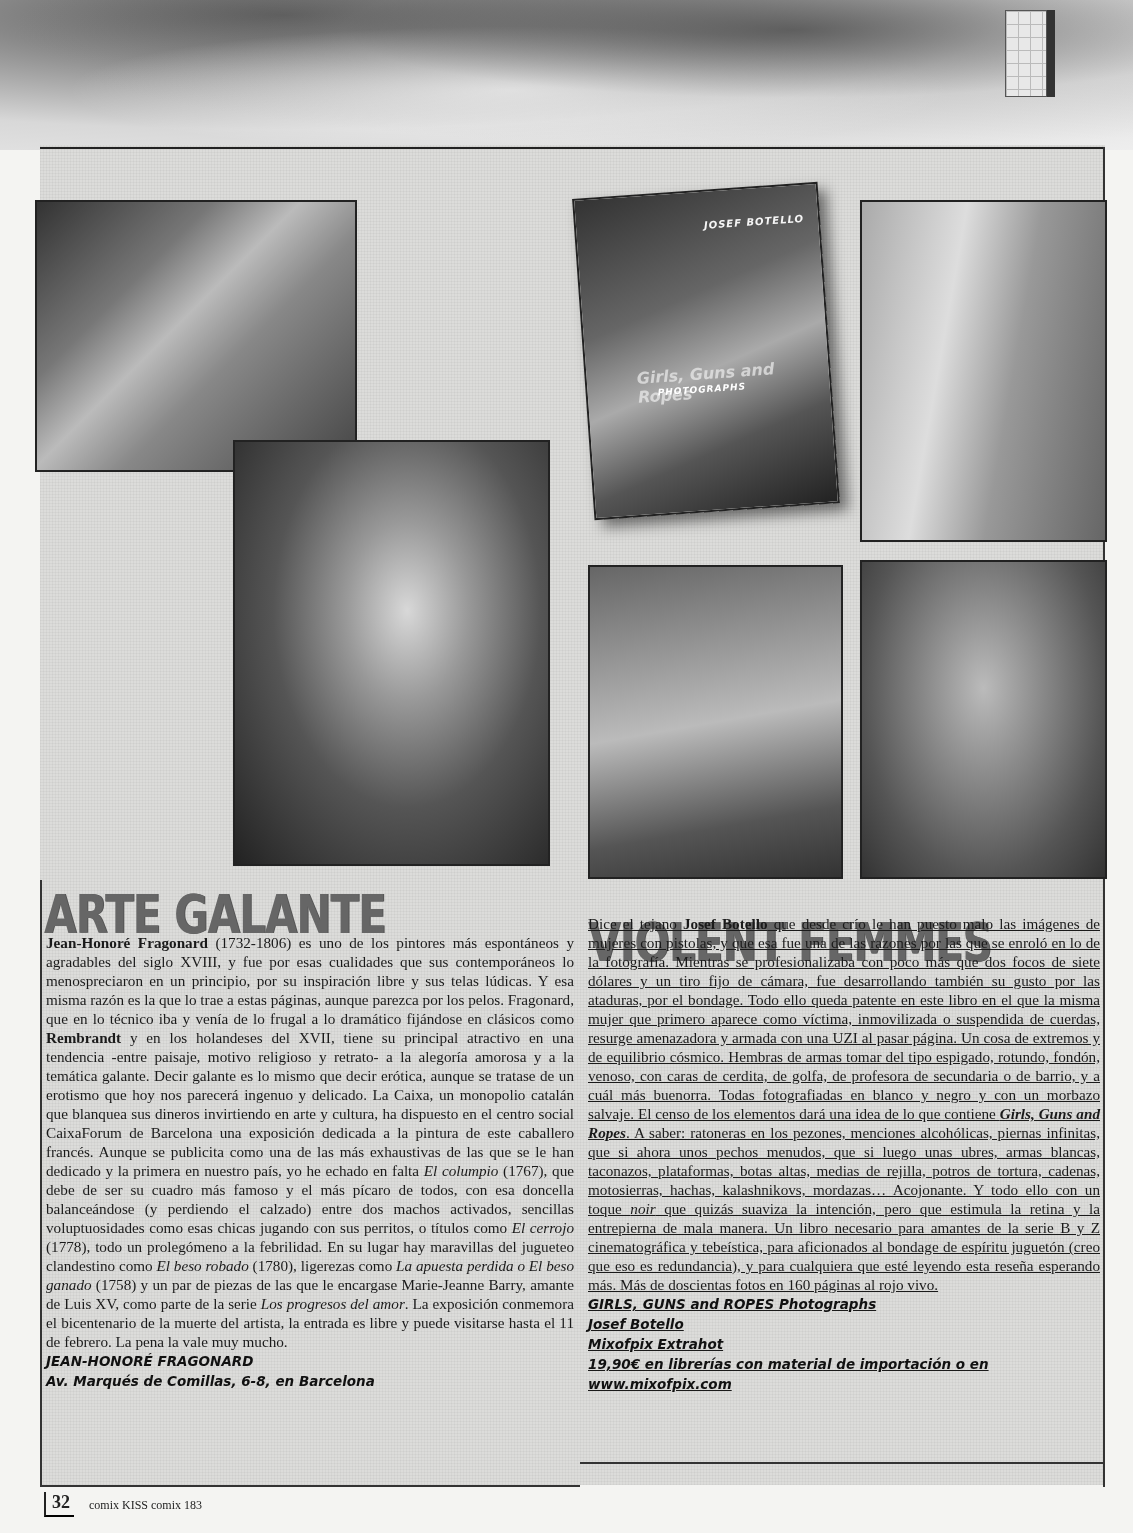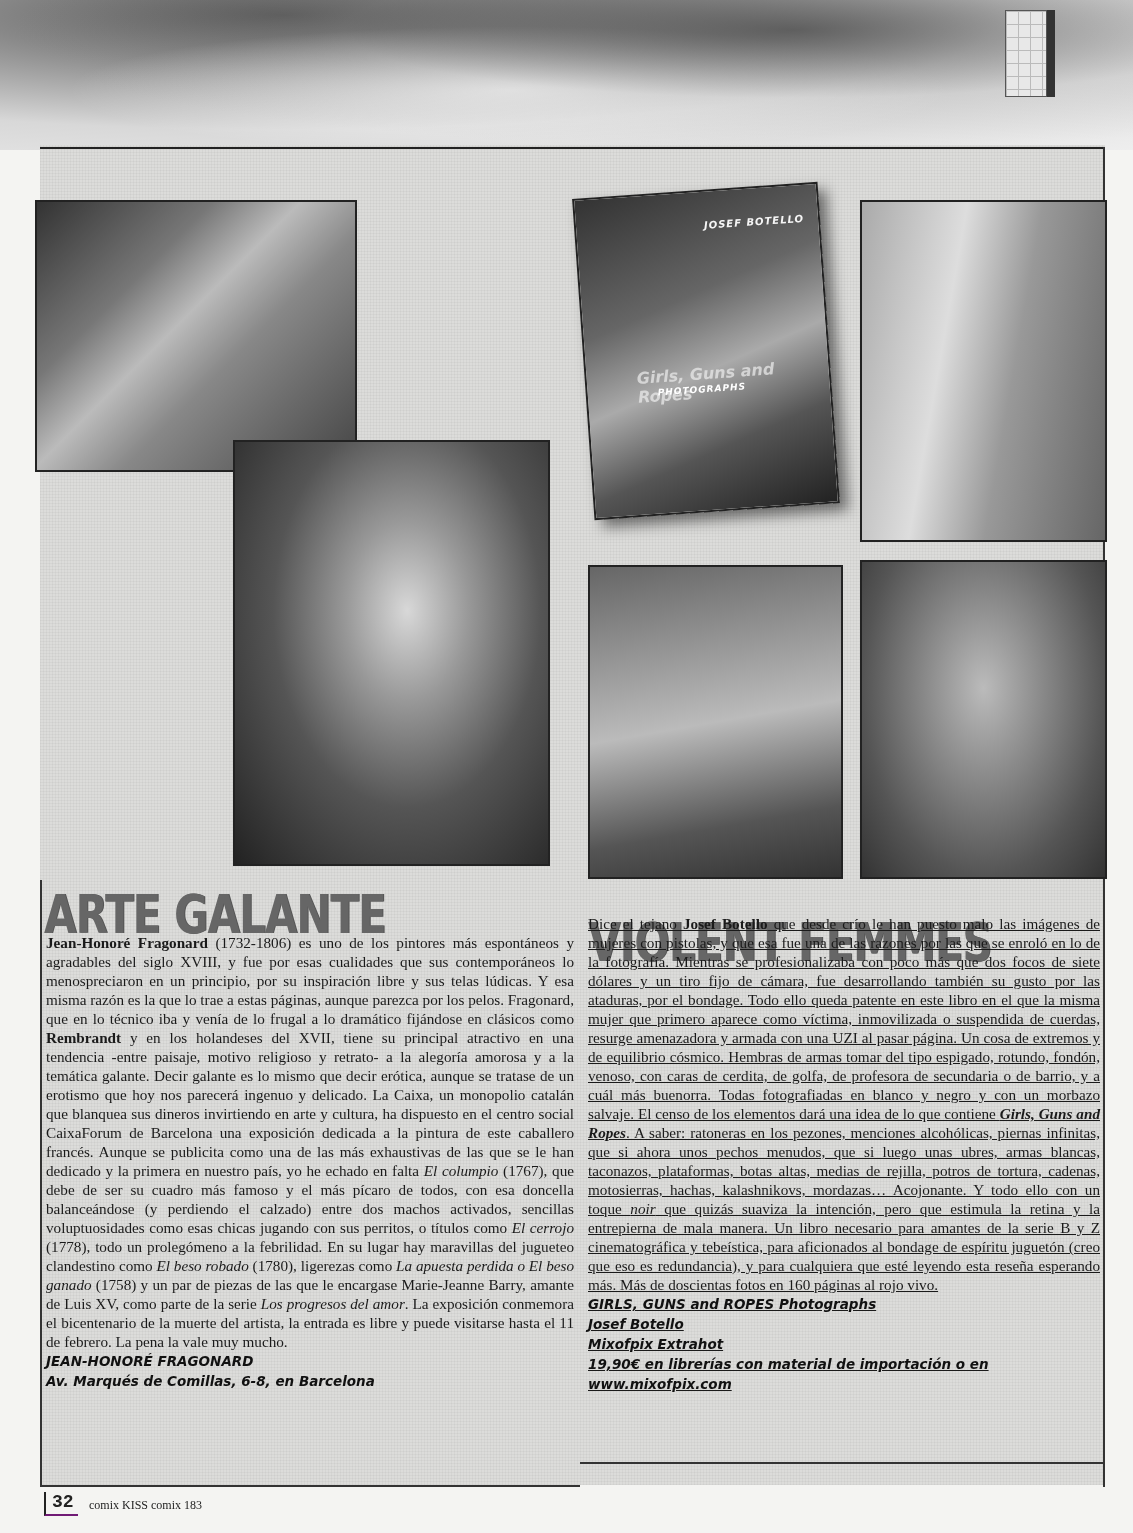--- a/index.html
+++ b/index.html
@@ -39,21 +39,21 @@
   .col { position:absolute; font-family:"Liberation Serif", serif; font-size:15.2px; line-height:19px; text-align:justify; color:#1a1a1a; }
   .col1 { left:46px; top:933px; width:528px; }
   .col2 { left:588px; top:914px; width:512px;text-decoration:underline; }
   .col p { margin:0; }
   .col b { font-weight:bold; }
   .col i { font-style:italic; }
   .info { font-family:"DejaVu Sans", sans-serif; font-weight:bold; font-style:italic; font-size:13.5px; line-height:20px; text-align:left; color:#111; }
   .botrule1 { position:absolute; left:40px; top:1485px; width:540px; height:2px; background:#333; }
   .botrule2 { position:absolute; left:580px; top:1462px; width:525px; height:2px; background:#333; }
   .leftrule { position:absolute; left:40px; top:880px; width:2px; height:607px; background:#333; }
-  .pagenum { position:absolute; left:44px; top:1492px; font-family:Liberation Mono, monospace; font-weight:900; font-size:18px; color:#222; border-left:2px solid #222; border-bottom:2px solid #701a75; padding:0 4px 2px 6px; }
+  .pagenum { position:absolute; left:44px; top:1492px; font-family:Liberation Serif, serif; font-weight:900; font-size:18px; color:#222; border-left:2px solid #222; border-bottom:2px solid #000000; padding:0 4px 2px 6px; }
   .folio { position:absolute; left:89px; top:1498px; font-family:"Liberation Serif", serif; font-size:12px; color:#222; }
 </style>
 </head>
 <body>
 
 <div class="sky"></div>
 <div class="door"></div>
 <div class="panel"></div>
 <div class="hrule"></div>
 <div class="rightrule"></div>

